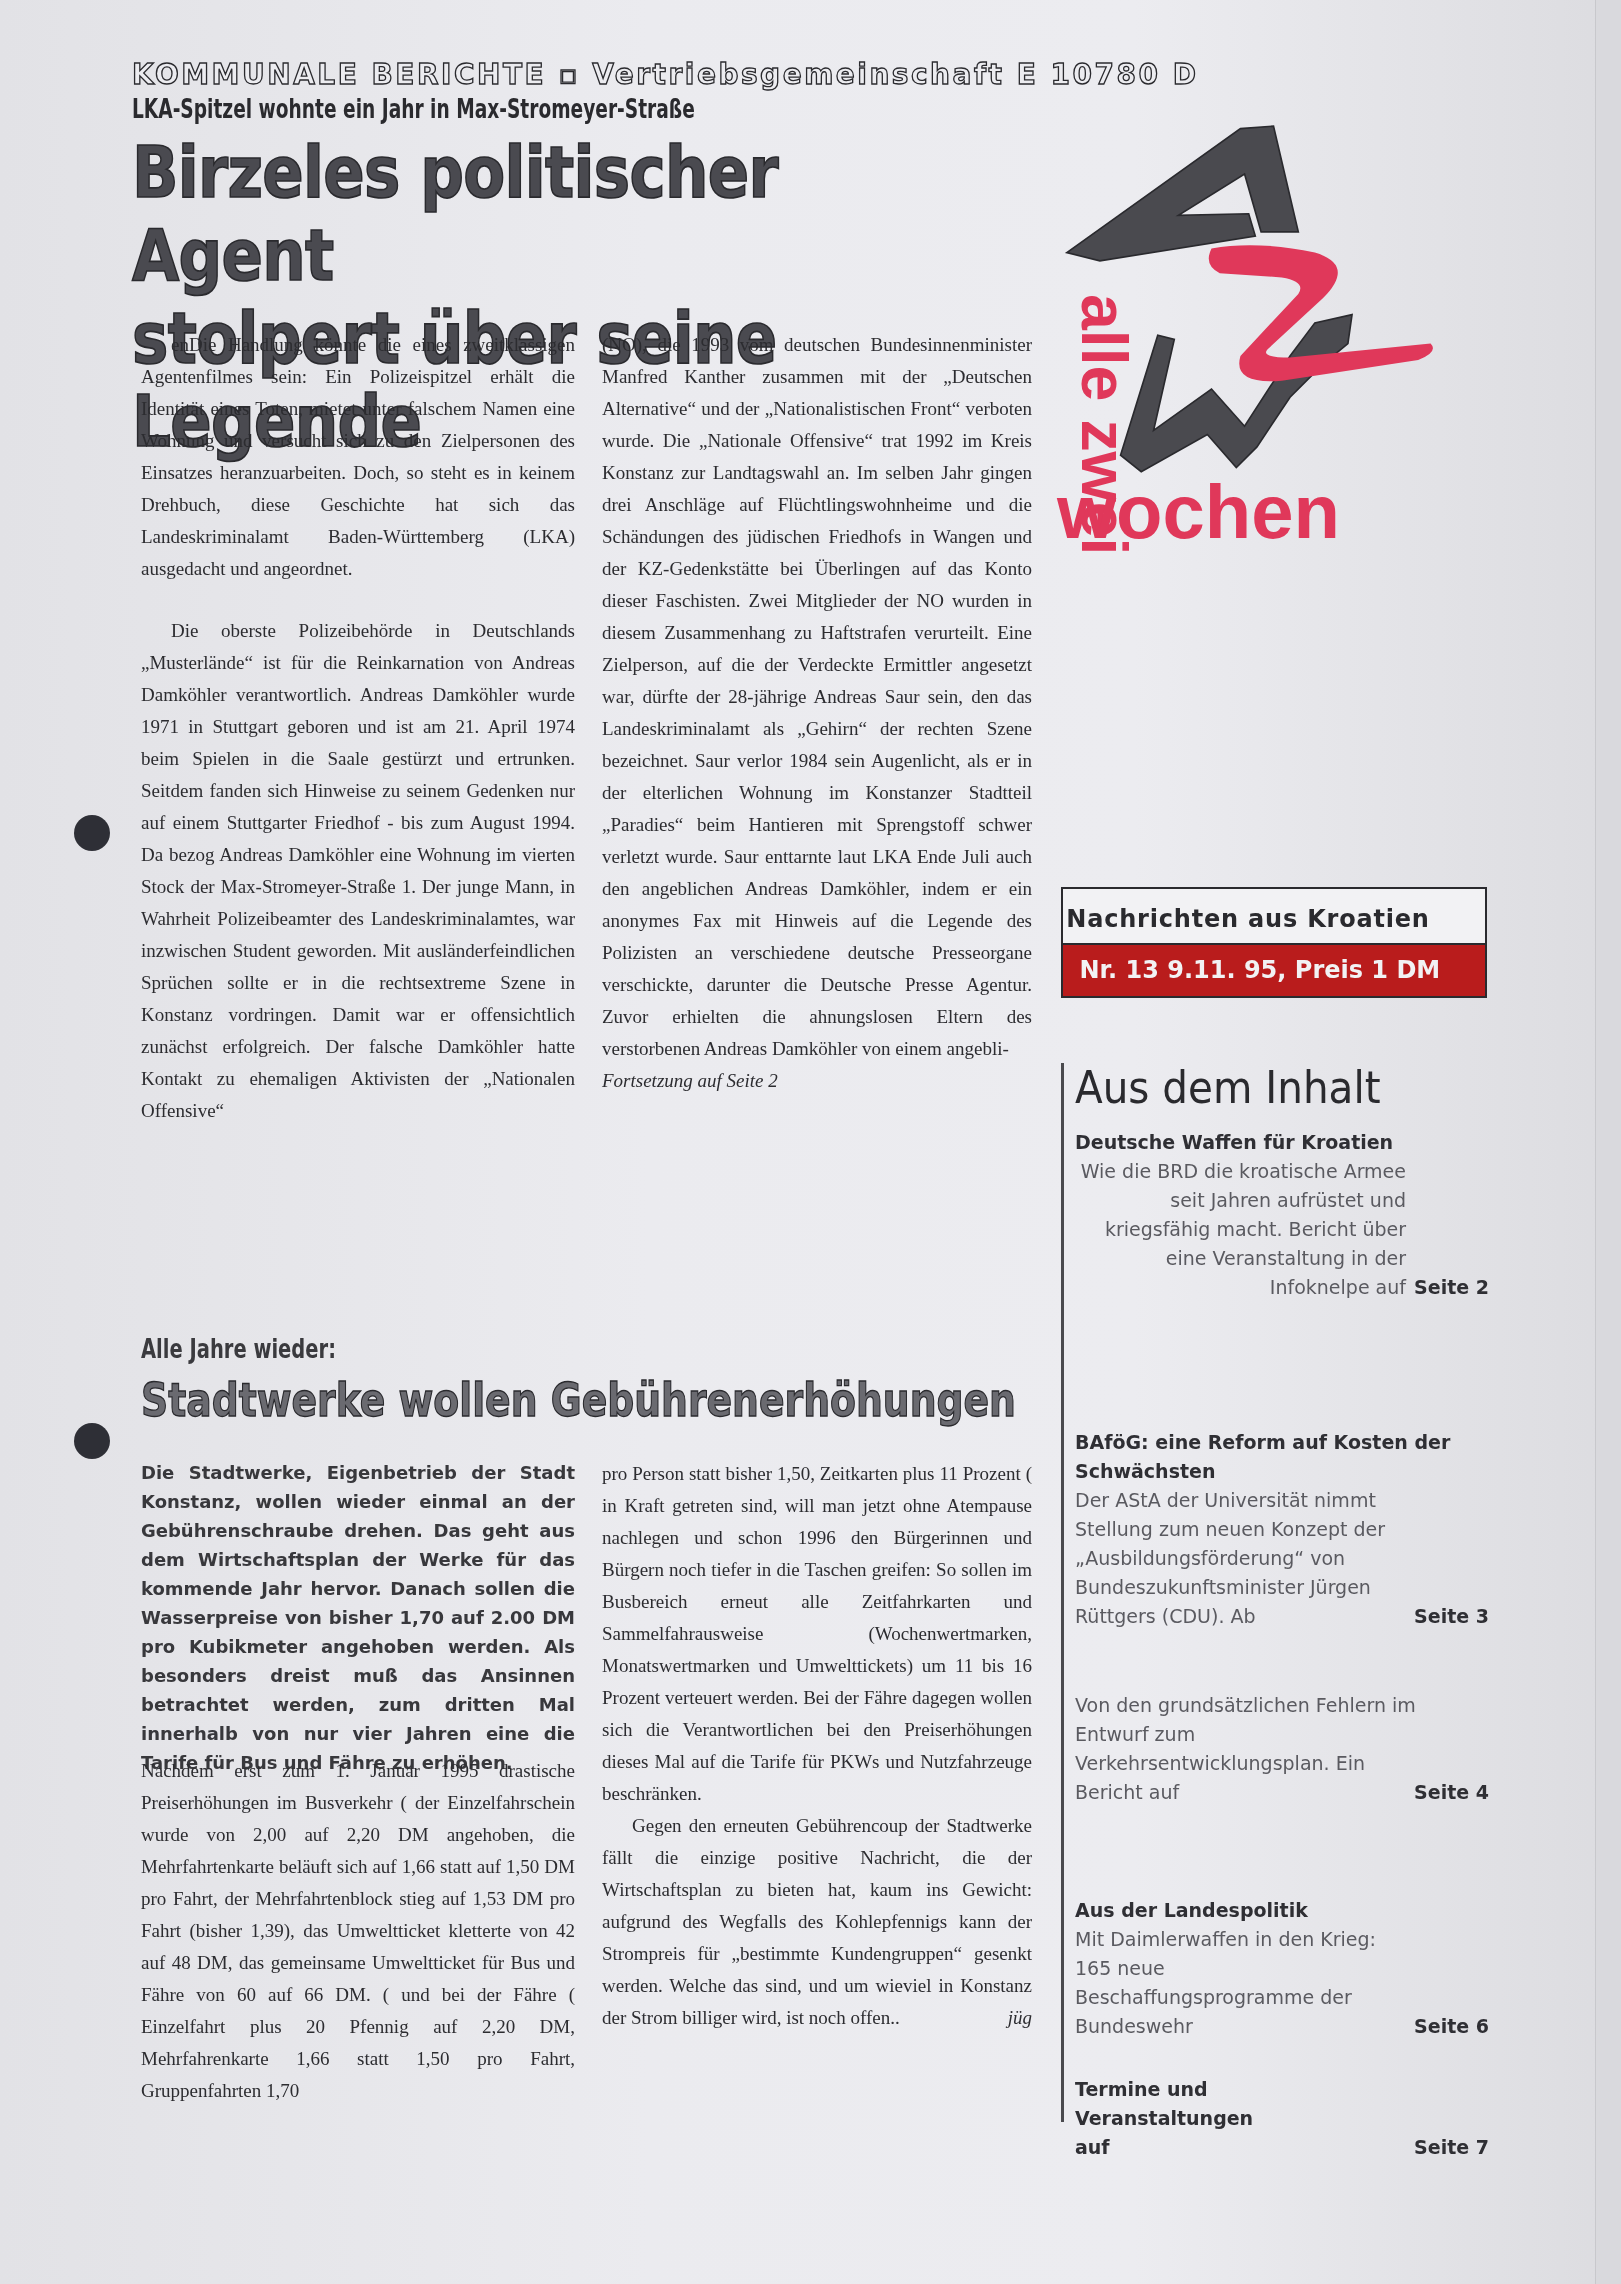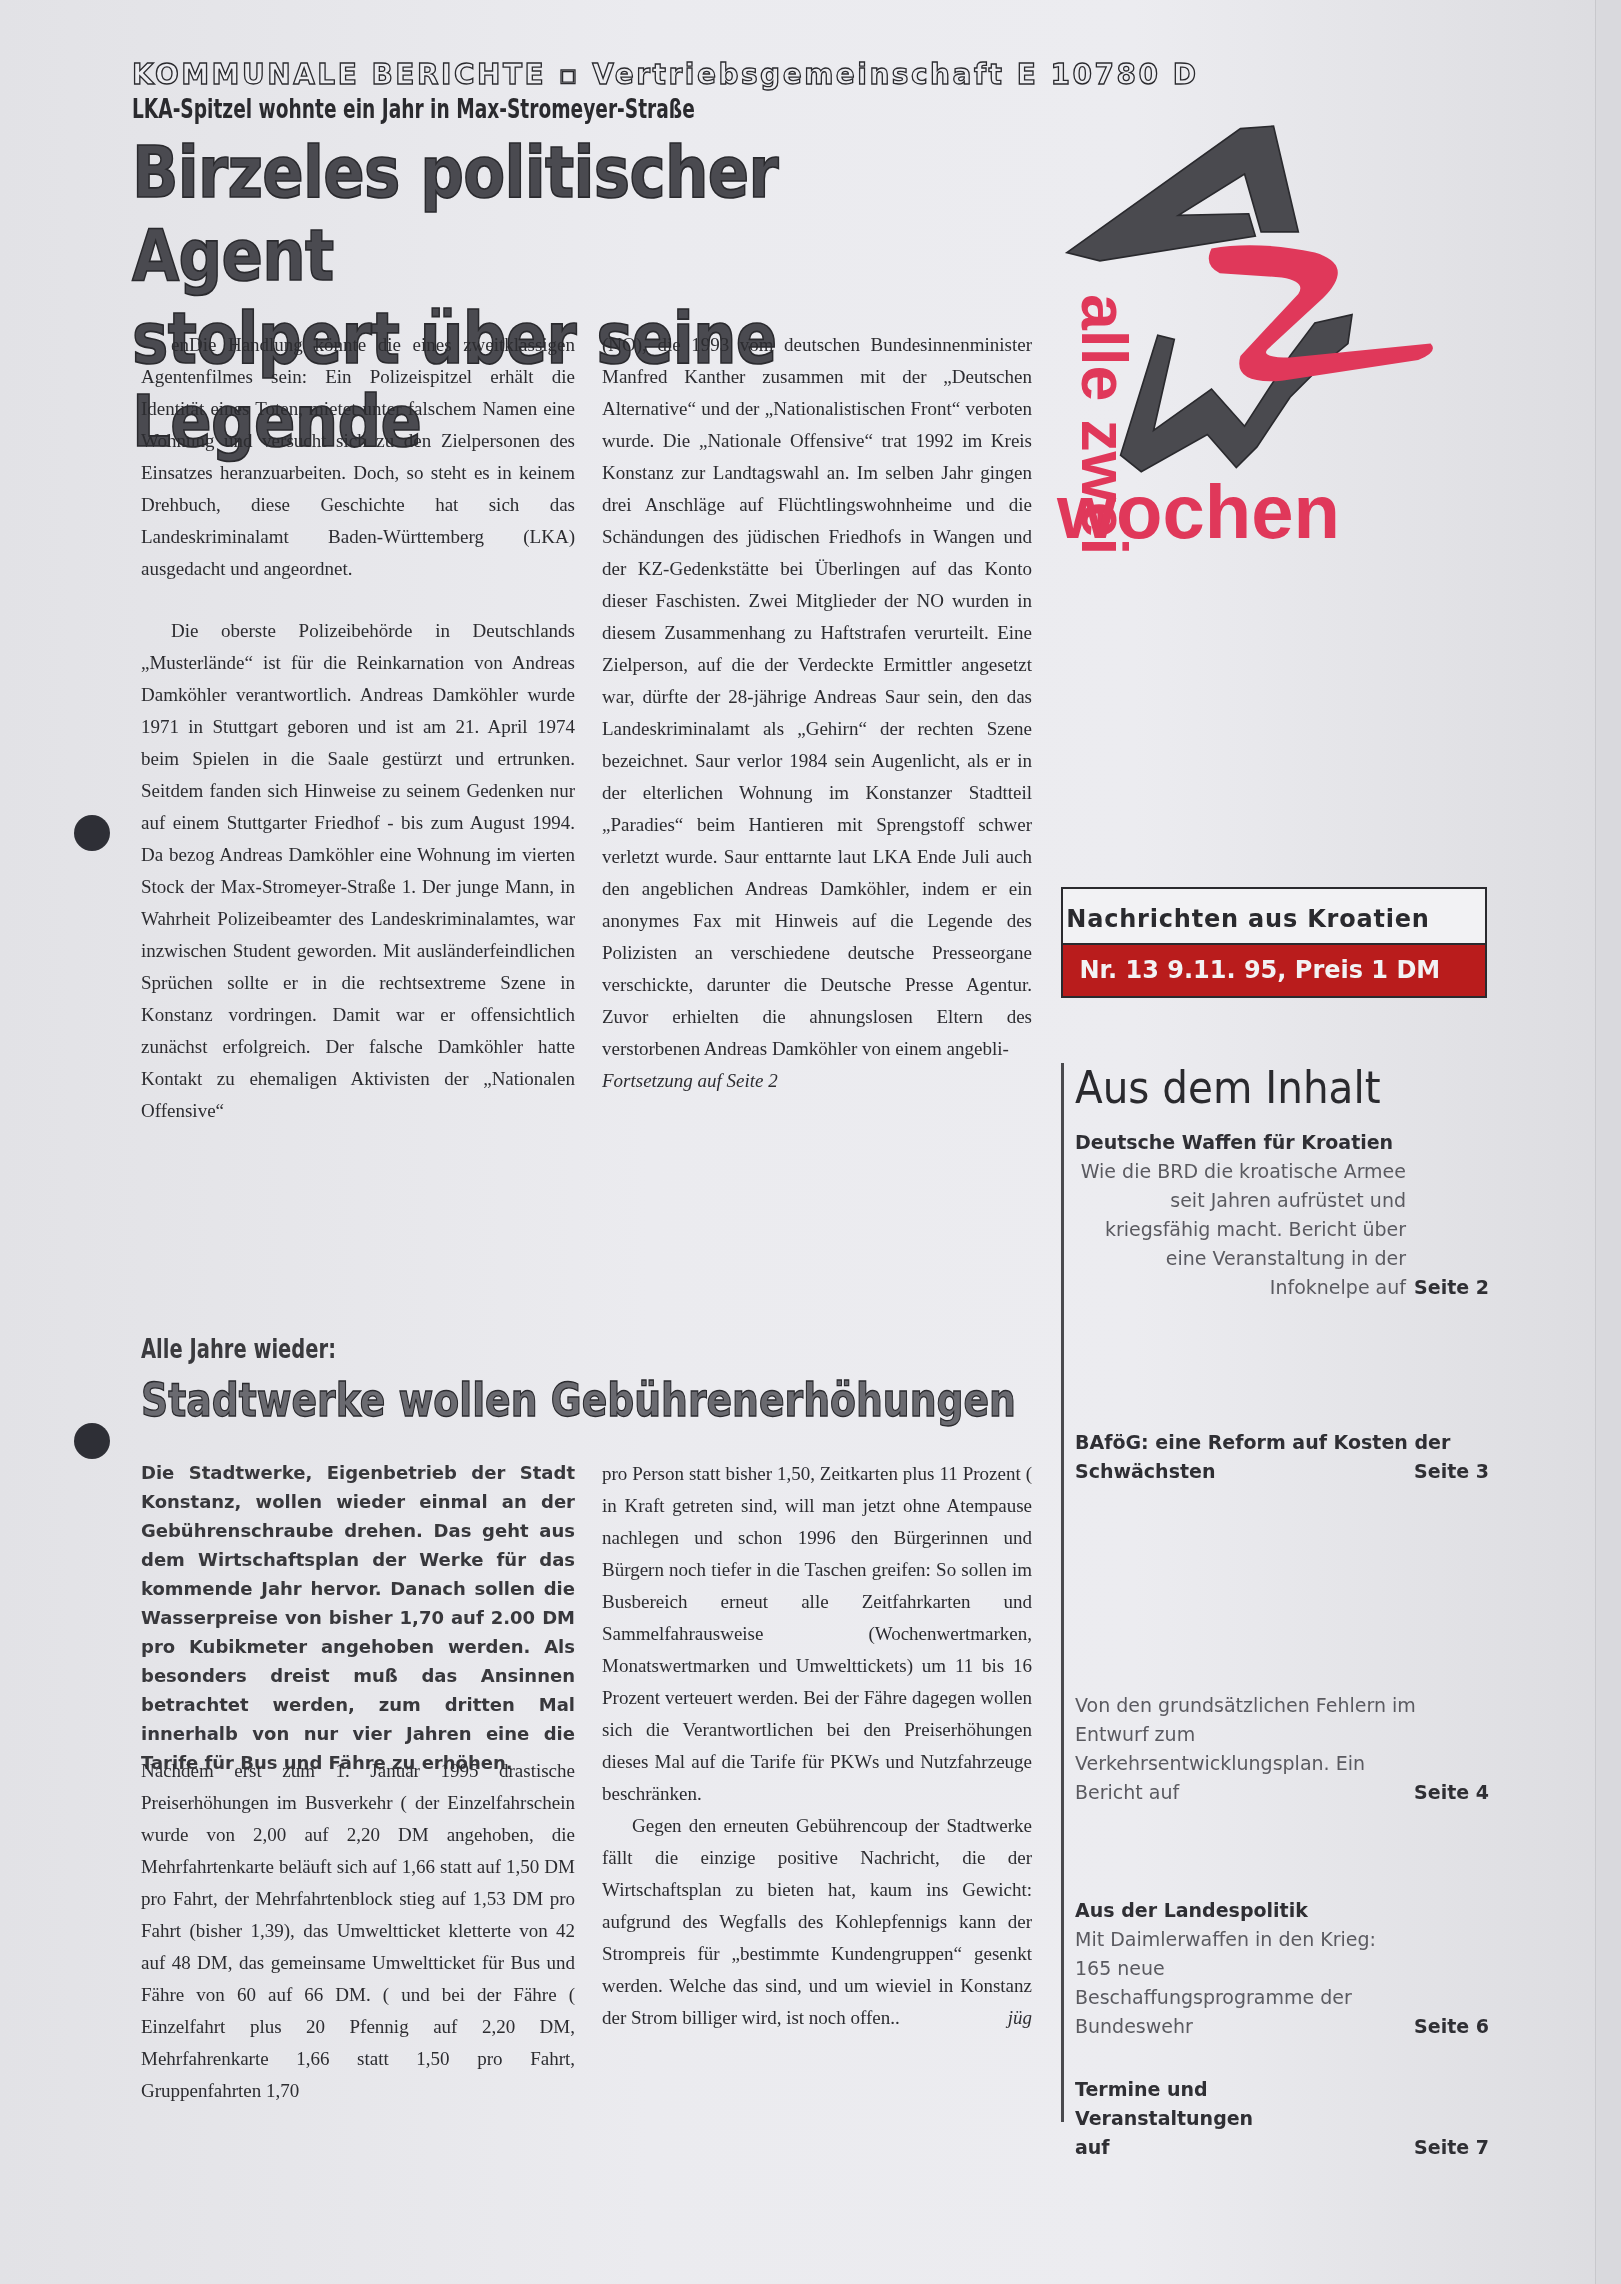--- a/index.html
+++ b/index.html
@@ -132,20 +132,21 @@
   <div class="toc-title">Aus dem Inhalt</div>
 
   <div class="toc-item" style="top:1128px;">
     <div class="t">Deutsche Waffen für Kroatien</div>
     <div class="d" style="width:331px;text-align:right;">Wie die BRD die kroatische Armee seit Jahren aufrüstet und kriegsfähig macht. Bericht über eine Veranstaltung in der Infoknelpe auf</div>
     <div class="pg">Seite 2</div>
   </div>
 
   <div class="toc-item" style="top:1428px;">
     <div class="t">BAföG: eine Reform auf Kosten der Schwächsten</div>
+    <div class="d" style="width:347px;">Der AStA der Universität nimmt Stellung zum neuen Konzept der „Ausbildungsförderung“ von Bundeszukunftsminister Jürgen Rüttgers (CDU). Ab</div>
     <div class="pg">Seite 3</div>
   </div>
 
   <div class="toc-item" style="top:1691px;">
     <div class="d" style="width:347px;">Von den grundsätzlichen Fehlern im Entwurf zum Verkehrsentwicklungsplan. Ein Bericht auf</div>
     <div class="pg">Seite 4</div>
   </div>
 
   <div class="toc-item" style="top:1896px;">
     <div class="t">Aus der Landespolitik</div>

